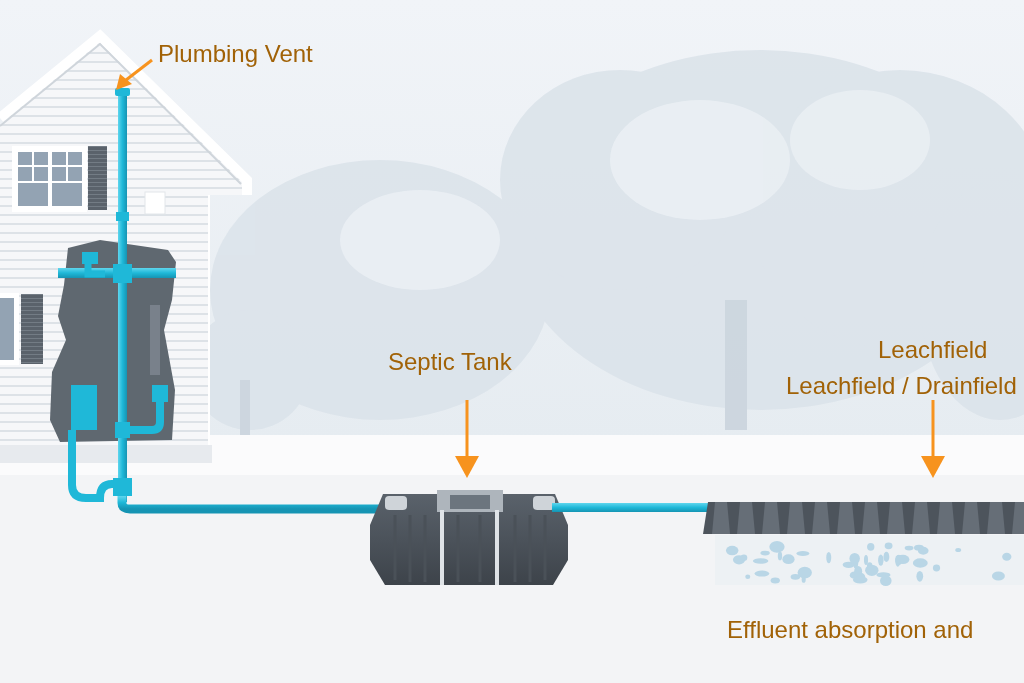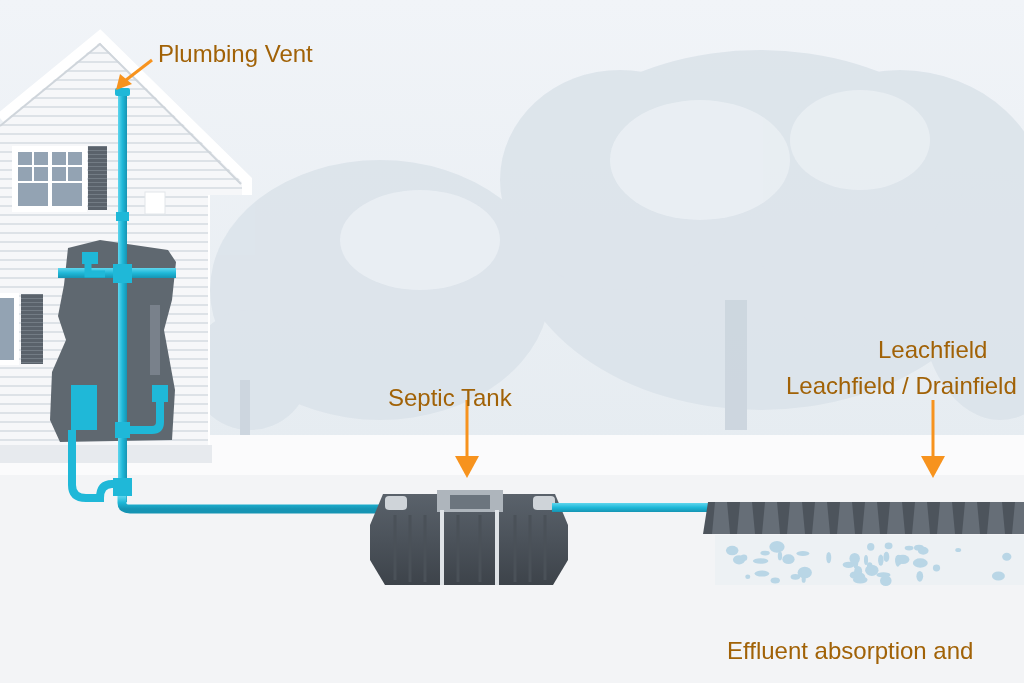--- a/index.html
+++ b/index.html
@@ -1,24 +1,24 @@
 <!DOCTYPE html>
 <html><head>
 <meta charset="utf-8">
 <style>
   html, body { margin:0; padding:0; }
   body { width:1024px; height:683px; overflow:hidden; background:#eef2f6; font-family:"Liberation Sans", sans-serif; }
   #stage { position:relative; width:1024px; height:683px; overflow:hidden; }
   svg.scene { position:absolute; left:0; top:0; }
   .label { position:absolute; color:#a16207; font-family:"Liberation Sans", sans-serif; font-size:24px; white-space:nowrap; line-height:1; }
   #lbl-vent { left:158px; top:42px; }
-  #lbl-tank { left:388px; top:386px; }
+  #lbl-tank { left:388px; top:350px; }
   #lbl-infil-1 { left:878px; top:338px; }
   #lbl-infil-2 { left:786px; top:374px; }
-  #lbl-effluent { left:727px; top:639px; }
+  #lbl-effluent { left:727px; top:618px; }
 </style>
 </head>
 <body>
 
 <div id="stage">
   <svg class="scene" width="1024" height="683" viewBox="0 0 1024 683">
     <defs>
       <linearGradient id="skyg" x1="0" y1="0" x2="0" y2="1">
         <stop offset="0" stop-color="#f1f4f8"></stop>
         <stop offset="1" stop-color="#e6ecf1"></stop>

